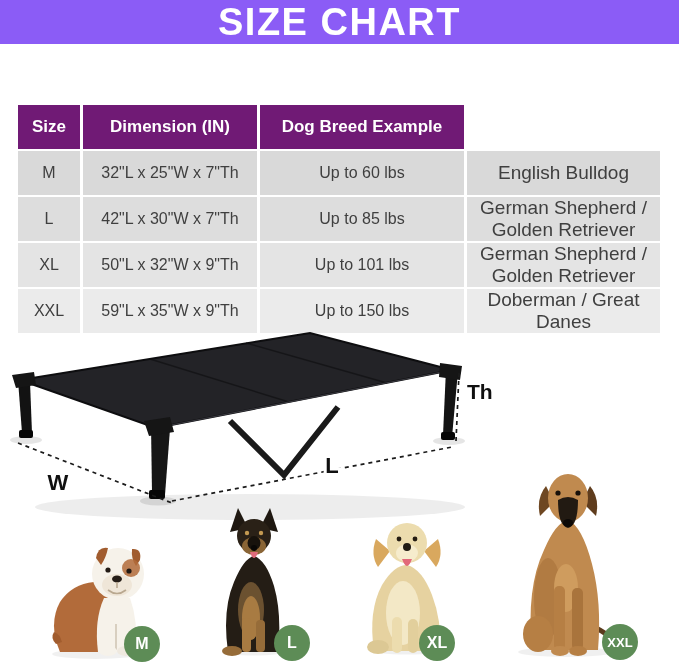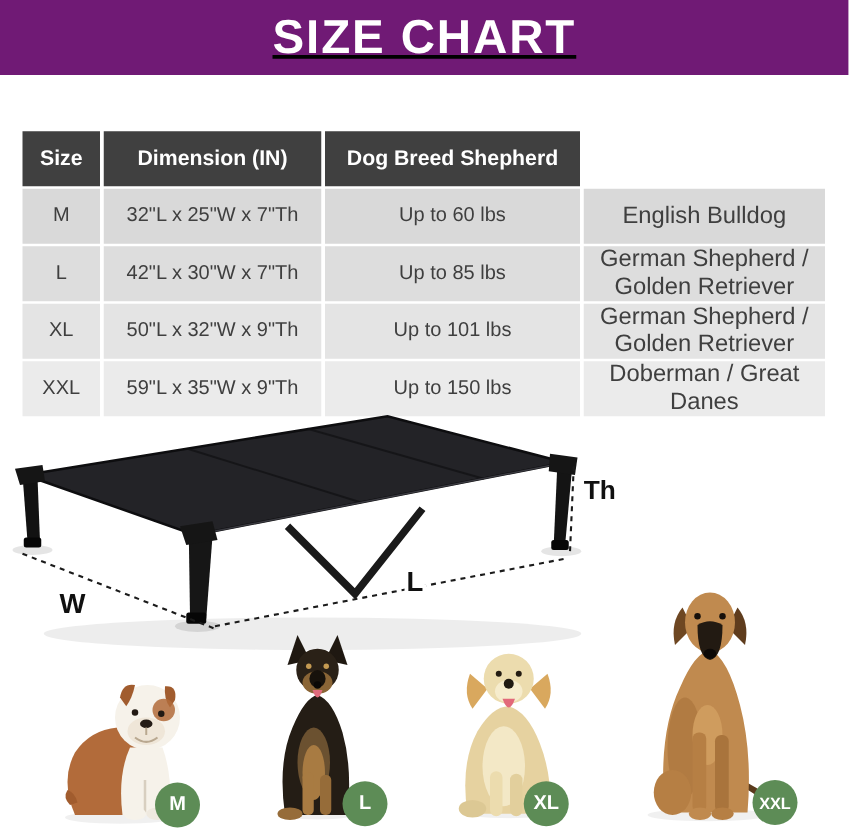--- a/index.html
+++ b/index.html
@@ -1,29 +1,29 @@
 <!DOCTYPE html>
 <html><head>
 <meta charset="utf-8">
 <style>
   html,body{margin:0;padding:0;background:#fff;}
   .stage{position:relative;width:679px;height:665px;background:#ffffff;overflow:hidden;
          font-family:"Liberation Sans",sans-serif;}
 
   
-  .banner{position:absolute;left:0;top:0;width:679px;height:60px;background:#701a75;
-          display:flex;align-items:center;justify-content:center;text-decoration:underline;}
+  .banner{position:absolute;left:0;top:0;width:679px;height:44px;background:#8b5cf6;
+          display:flex;align-items:center;justify-content:center;}
   .banner .title{color:#ffffff;font-size:38px;font-weight:bold;letter-spacing:1.5px;}
 
   
   .size-table{position:absolute;left:18px;top:105px;width:642px;
               display:flex;flex-direction:column;row-gap:2px;}
   .trow{display:grid;grid-template-columns:62px 174px 204px 193px;column-gap:3px;}
   .trow>div{display:flex;align-items:center;justify-content:center;text-align:center;}
-  .trow.head>div{height:44px;background:#404040;color:#ffffff;font-weight:bold;font-size:17px;}
+  .trow.head>div{height:44px;background:#701a75;color:#ffffff;font-weight:bold;font-size:17px;}
   .trow.data>div{height:44px;color:#3f3f3f;font-size:16px;}
   .trow.data .breed{font-size:19px;line-height:1.15;}
   .r0>div{background:#d9d9d9;}
   .r1>div{background:#dddddd;}
   .r2>div{background:#e4e4e4;}
   .r3>div{background:#ebebeb;}
 
   
   .bed{position:absolute;left:0;top:325px;}
   .dog{position:absolute;}
@@ -47,21 +47,21 @@
 <div class="stage">
 
   <div class="banner">
     <span class="title">SIZE CHART</span>
   </div>
 
   <div class="size-table">
     <div class="trow head">
       <div>Size</div>
       <div>Dimension (IN)</div>
-      <div>Dog Breed Shepherd</div>
+      <div>Dog Breed Example</div>
     </div>
     <div class="trow data r0">
       <div>M</div>
       <div>32"L x 25"W x 7"Th</div>
       <div>Up to 60 lbs</div>
       <div class="breed">English Bulldog</div>
     </div>
     <div class="trow data r1">
       <div>L</div>
       <div>42"L x 30"W x 7"Th</div>

